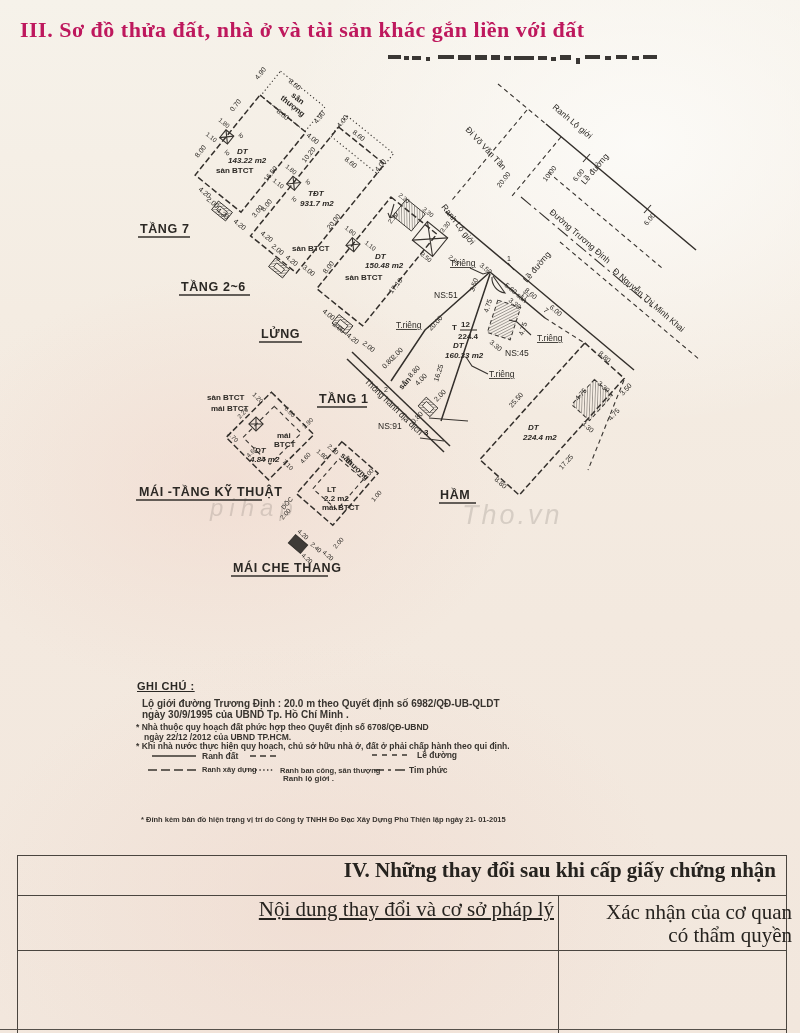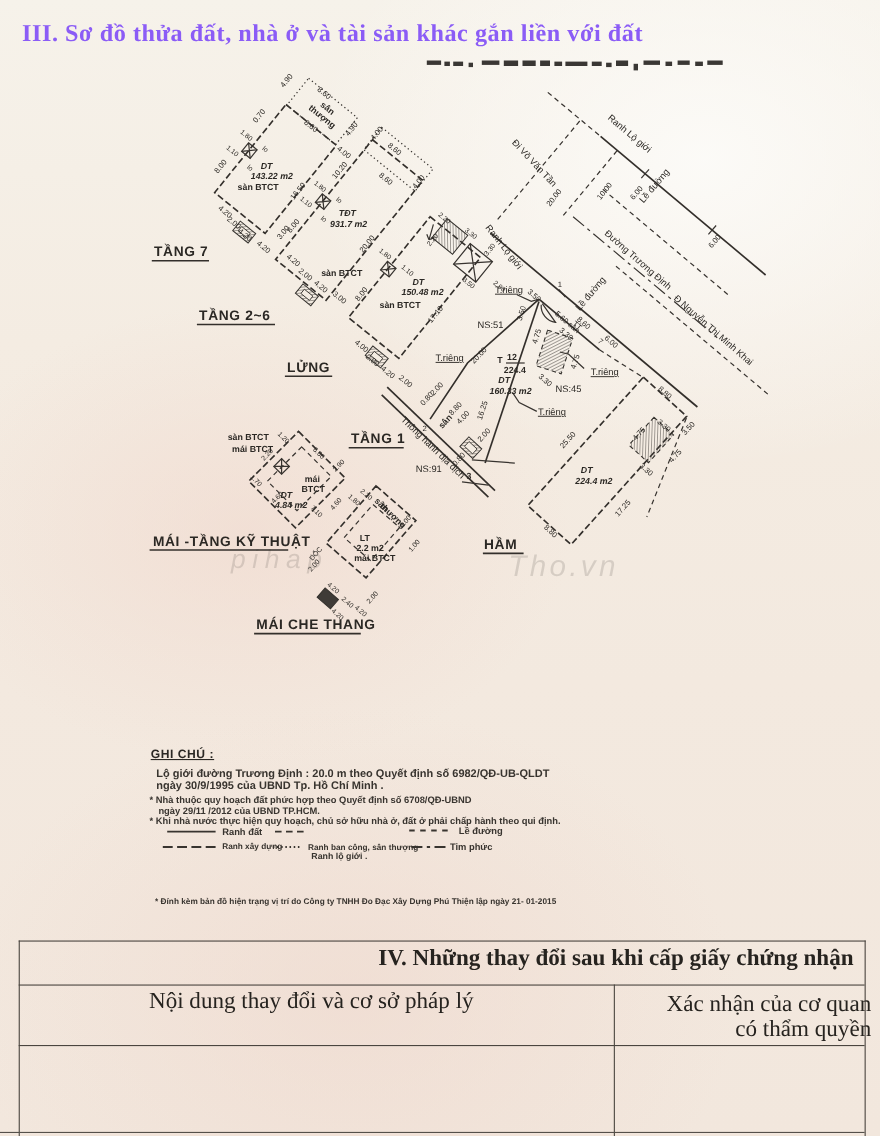--- a/index.html
+++ b/index.html
@@ -9,21 +9,21 @@
     radial-gradient(ellipse 420px 300px at 28% 47%, rgba(240,214,203,0.55), rgba(240,214,203,0) 70%),
     radial-gradient(ellipse 500px 380px at 40% 88%, rgba(238,213,202,0.5), rgba(238,213,202,0) 70%),
     radial-gradient(ellipse 460px 360px at 80% 14%, rgba(252,251,248,0.95), rgba(252,251,248,0) 78%),
     linear-gradient(180deg,#f6f2ea 0%,#f4ece2 30%,#f3e9df 60%,#f2e7dd 100%);}
 .abs{position:absolute;}
 .serif{font-family:"Liberation Serif",serif;}
 </style>
 </head>
 <body>
 
-<div class="abs serif" style="left:20px;top:17px;width:660px;font-size:22px;font-weight:bold;color:#8b5cf6;letter-spacing:0.5px;">III. Sơ đồ thửa đất, nhà ở và tài sản khác gắn liền với đất</div>
+<div class="abs serif" style="left:20px;top:17px;width:660px;font-size:22px;font-weight:bold;color:#be185d;letter-spacing:0.5px;">III. Sơ đồ thửa đất, nhà ở và tài sản khác gắn liền với đất</div>
 
 <svg class="abs" style="left:0;top:0;" width="800" height="70" viewBox="0 0 800 70">
 <g fill="#3a3734">
 <rect x="388" y="55" width="13" height="4"></rect>
       <rect x="404" y="56" width="5" height="4"></rect>
       <rect x="412" y="56" width="9" height="4"></rect>
       <rect x="426" y="57" width="4" height="4"></rect>
       <rect x="438" y="55" width="16" height="4"></rect>
       <rect x="458" y="55" width="13" height="5"></rect>
       <rect x="475" y="55" width="12" height="5"></rect>
@@ -428,21 +428,21 @@
 <g>
 <text class="blk" x="233" y="572" font-size="12" letter-spacing="0">MÁI CHE THANG</text>
 <line class="ln" x1="231" y1="576" x2="328" y2="576"></line>
 </g>
 </svg>
 
 <div class="abs" style="left:137px;top:680px;font-size:11px;font-weight:bold;color:#2b2824;text-decoration:underline;letter-spacing:0.5px;">GHI CHÚ :</div>
 
 <div class="abs" style="left:142px;top:698px;font-size:10px;font-weight:bold;color:#38342f;line-height:11px;">Lộ giới đường Trương Định : 20.0 m theo Quyết định số 6982/QĐ-UB-QLDT<br>ngày 30/9/1995 của UBND Tp. Hồ Chí Minh .</div>
 
-<div class="abs" style="left:136px;top:722px;font-size:8.5px;font-weight:bold;color:#38342f;line-height:10px;">* Nhà thuộc quy hoạch đất phức hợp theo Quyết định số 6708/QĐ-UBND<br><span style="margin-left:8px;">ngày 29/11 /2012 của UBND TP.HCM.</span></div>
+<div class="abs" style="left:136px;top:722px;font-size:8.5px;font-weight:bold;color:#38342f;line-height:10px;">* Nhà thuộc quy hoạch đất phức hợp theo Quyết định số 6708/QĐ-UBND<br><span style="margin-left:8px;">ngày 22/12 /2012 của UBND TP.HCM.</span></div>
 
 <div class="abs" style="left:136px;top:741px;font-size:8.5px;font-weight:bold;color:#38342f;">* Khi nhà nước thực hiện quy hoạch, chủ sở hữu nhà ở, đất ở phải chấp hành theo qui định.</div>
 
 <svg class="abs" style="left:0;top:745px;" width="800" height="40" viewBox="0 0 800 40">
 <g stroke="#38342f" stroke-width="1.6">
 <line x1="152" y1="11" x2="196" y2="11"></line>
 <line x1="250" y1="11" x2="276" y2="11" stroke-dasharray="6 4"></line>
 <line x1="372" y1="10" x2="412" y2="10" stroke-dasharray="5 5"></line>
 <line x1="148" y1="25" x2="196" y2="25" stroke-dasharray="9 4"></line>
 <line x1="248" y1="25" x2="274" y2="25" stroke-dasharray="1.4 2.4"></line>
@@ -459,21 +459,21 @@
 <div class="abs" style="left:409px;top:765px;font-size:8.5px;font-weight:bold;color:#38342f;">Tim phức</div>
 
 <div class="abs" style="left:141px;top:815px;font-size:7.5px;font-weight:bold;color:#38342f;">* Đính kèm bản đồ hiện trạng vị trí do Công ty TNHH Đo Đạc Xây Dựng Phú Thiện lập ngày 21- 01-2015</div>
 
 <div class="abs" style="left:17px;top:855px;width:768px;height:178px;border:1.3px solid #4a453f;border-bottom:none;"></div>
 
 <div class="abs serif" style="left:8px;top:858px;width:768px;text-align:right;font-size:21px;font-weight:bold;color:#26231f;">IV. Những thay đổi sau khi cấp giấy chứng nhận</div>
 
 <div class="abs" style="left:17px;top:895px;width:769px;height:0;border-top:1.2px solid #4a453f;"></div>
 
-<div class="abs serif" style="left:12px;top:894px;width:542px;text-align:center;font-size:21px;color:#26231f;padding-top:3px;">Nội dung thay đổi và cơ sở pháp lý</div>
+<div class="abs serif" style="left:12px;top:894px;width:542px;text-align:right;font-size:21px;color:#26231f;padding-top:3px;text-decoration:underline;">Nội dung thay đổi và cơ sở pháp lý</div>
 
 <div class="abs serif" style="left:564px;top:900px;width:228px;text-align:right;font-size:21px;color:#26231f;padding-top:1px;line-height:23px;">Xác nhận của cơ quan<br>có thẩm quyền</div>
 
 <div class="abs" style="left:17px;top:950px;width:769px;height:0;border-top:1.2px solid #4a453f;"></div>
 
 <div class="abs" style="left:558px;top:895px;width:0;height:138px;border-left:1.2px solid #4a453f;"></div>
 
 <div class="abs" style="left:0px;top:1029px;width:786px;height:0;border-top:1.5px solid #55504a;"></div>
 
 </body></html>

